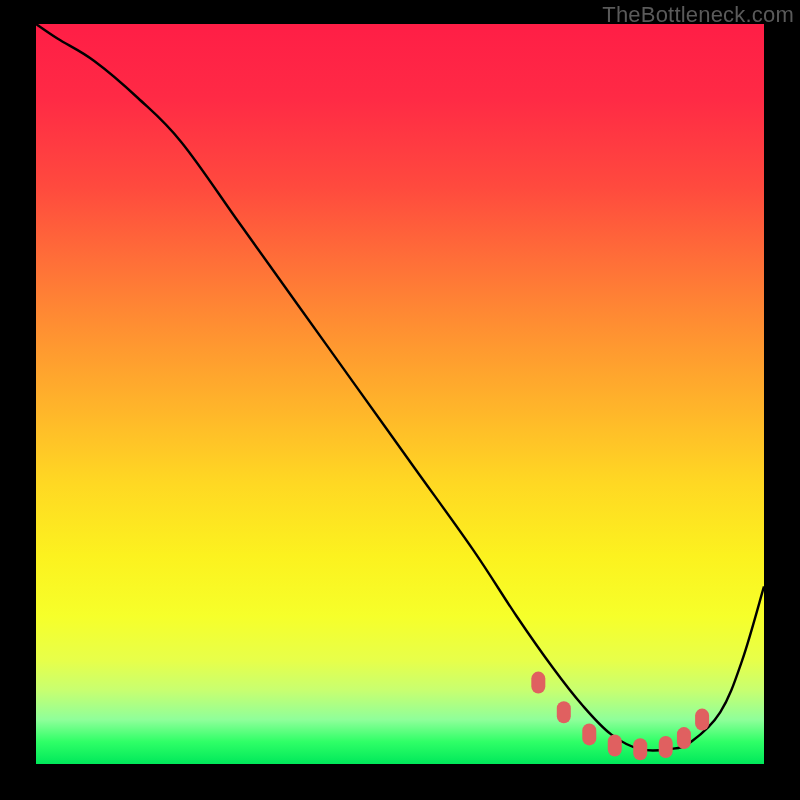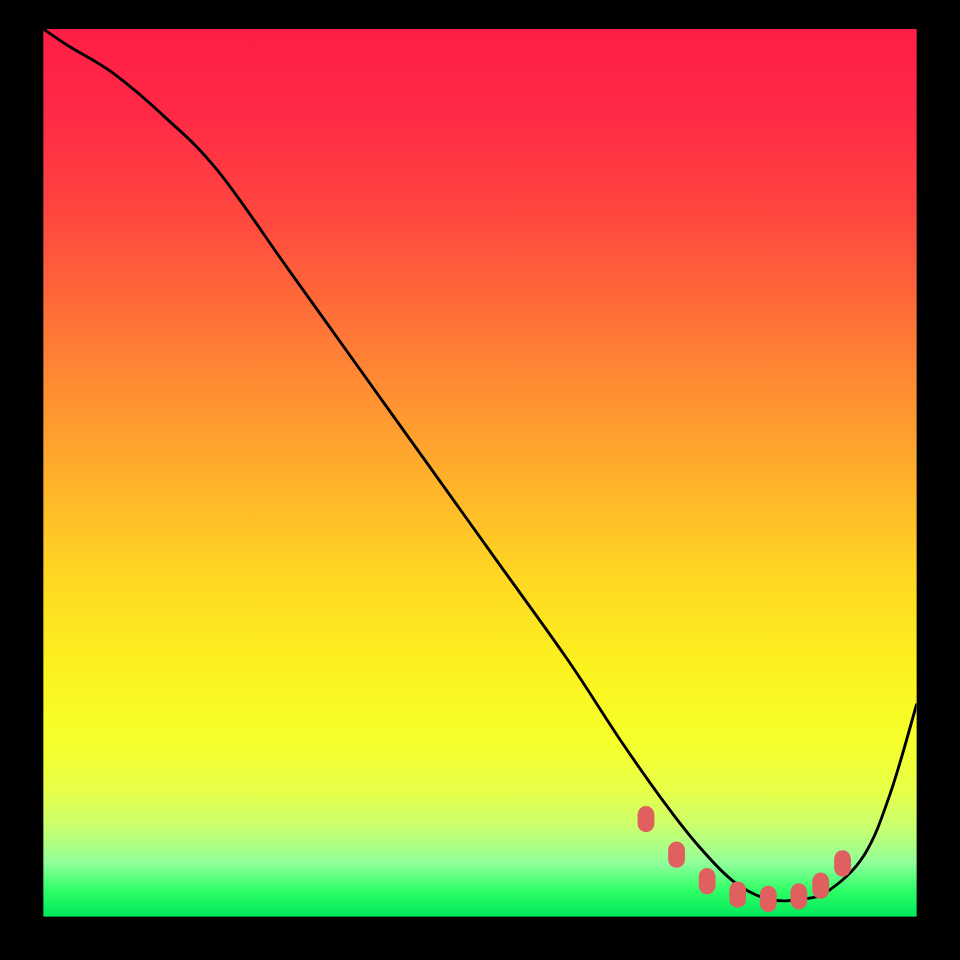--- a/index.html
+++ b/index.html
@@ -20,20 +20,21 @@
       #8fff9a 94%,
       #2fff67 97%,
       #00e85a 100%)}
   .wm{position:absolute;top:2px;right:6px;color:#5a5a5a;font-size:22px;font-weight:500;letter-spacing:.2px}
   svg{position:absolute;inset:0}
 </style>
 </head>
 <body>
 
 <div class="frame">
+  <div class="wm">TheBottleneck.com</div>
   <div class="plot">
     <div class="grad"></div>
     <svg id="chart-svg" viewBox="0 0 728 740" preserveAspectRatio="none">
         <path d="M 0 0 C 3.9312 2.664000000000012 11.3568 8.140000000000068 21.84 14.800000000000068 C 32.3232 21.46000000000007 43.8256 26.344000000000012 58.24 37 C 72.65440000000001 47.65599999999999 86.19520000000001 59.348000000000006 101.92000000000002 74 C 117.64480000000002 88.652 127.25439999999999 95.75599999999997 145.6 118.39999999999998 C 163.94559999999998 141.04399999999998 182.87360000000004 170.49600000000007 203.84000000000003 199.80000000000007 C 224.80640000000002 229.10400000000007 241.1136 251.89600000000002 262.08 281.2 C 283.04639999999995 310.50399999999996 299.3536 333.29599999999994 320.32 362.59999999999997 C 341.2864 391.904 357.5936 414.696 378.56 444 C 399.5264 473.304 418.4544 498.76 436.8 525.4 C 455.1456 552.04 466.0656 570.688 480.48 592 C 494.8944 613.312 505.0864 627.8159999999999 516.88 643.8 C 528.6736 659.784 535.5168 668.8119999999999 546 680.8 C 556.4832 692.788 564.6368 702.408 575.12 710.4 C 585.6032 718.3919999999999 593.7568 722.5360000000001 604.24 725.2 C 614.7232 727.864 624.1872 726.532 633.36 725.2 C 642.5328000000001 723.868 646.0272000000001 724.4599999999999 655.2 717.8 C 664.3728 711.14 675.1472 702.8520000000001 684.3199999999999 688.2 C 693.4927999999999 673.548 698.2976 659.044 706.16 636.4 C 714.0224 613.756 724.0688 575.72 728 562.4" fill="none" stroke="#000000" stroke-width="2.4"></path>
         <rect x="495.31999999999994" y="647.6" width="14" height="22" rx="7" ry="7" fill="#e06060"></rect>
         <rect x="520.8" y="677.2" width="14" height="22" rx="7" ry="7" fill="#e06060"></rect>
         <rect x="546.28" y="699.4" width="14" height="22" rx="7" ry="7" fill="#e06060"></rect>
         <rect x="571.76" y="710.5" width="14" height="22" rx="7" ry="7" fill="#e06060"></rect>
         <rect x="597.24" y="714.2" width="14" height="22" rx="7" ry="7" fill="#e06060"></rect>
         <rect x="622.72" y="711.98" width="14" height="22" rx="7" ry="7" fill="#e06060"></rect>

